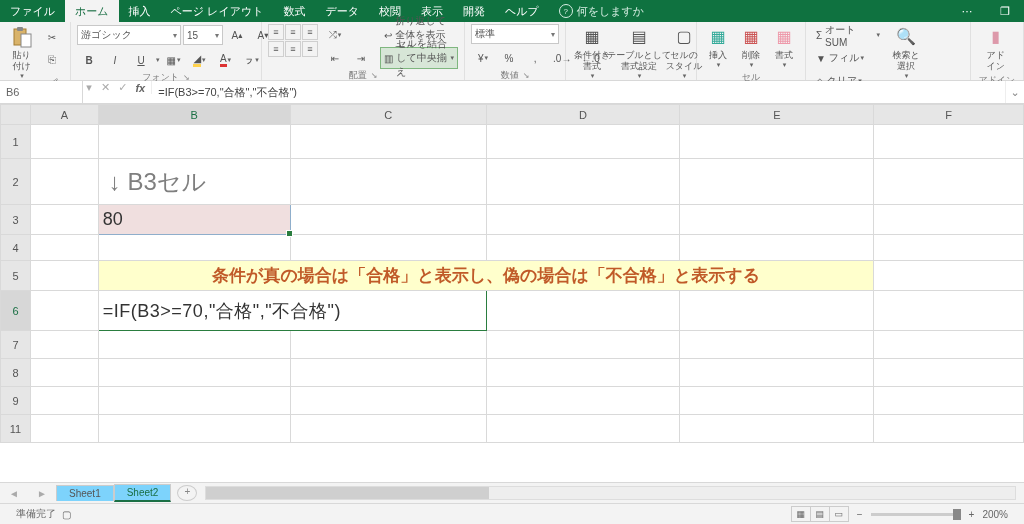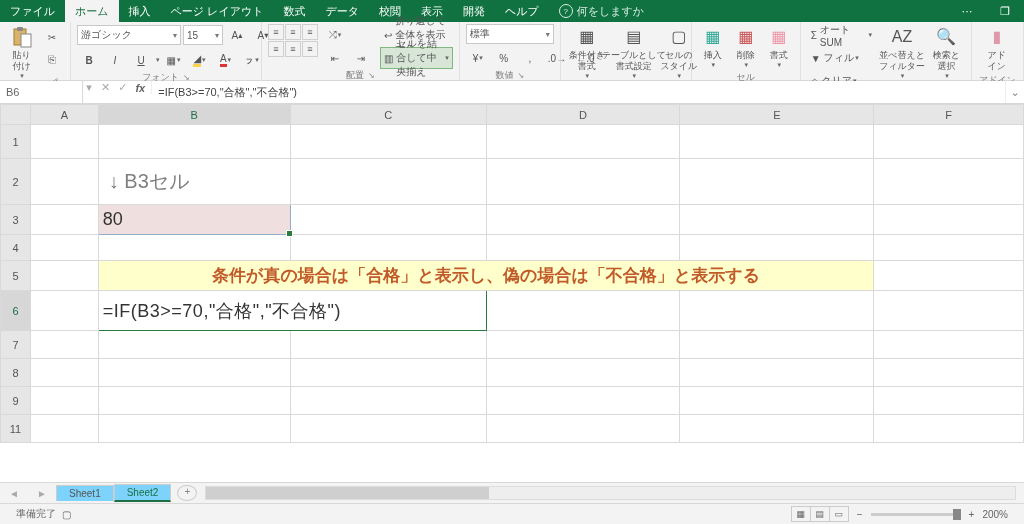--- a/index.html
+++ b/index.html
@@ -37,21 +37,21 @@
 .sheet{flex:1;display:flex;overflow:hidden;position:relative}
 .grid{flex:1;position:relative;overflow:hidden;background:#fff}
 table{border-collapse:collapse;table-layout:fixed}
 th,td{border:1px solid #d9d9d9;padding:0;margin:0;box-sizing:border-box;font-weight:normal}
 .ch{background:#e6e6e6;color:#555;text-align:center;height:20px;font-size:11px}
 .rh{background:#e6e6e6;color:#555;text-align:center;width:30px;font-size:11px}
 .corner-cell{background:#e6e6e6;width:30px;height:20px}
 td.cell{background:#fff;vertical-align:middle;padding:2px 4px;font-size:18px;color:#333;overflow:visible;white-space:nowrap}
 .col-A{width:68px}.col-B{width:192px}.col-C{width:196px}.col-D{width:194px}.col-E{width:194px}.col-F{width:150px}
 .r1{height:34px}.r2{height:46px}.r3{height:30px}.r4{height:26px}.r5{height:30px}.r6{height:40px}.r7,.r8,.r9,.r10{height:28px}
-.b2-text{font-size:20px;color:#7f7f7f;padding-left:6px}
+.b2-text{font-size:24px;color:#7f7f7f;padding-left:6px}
 .b3-cell{background:#f0dfdf!important;border:1px solid #8faecb!important;position:relative;font-size:18px;color:#444}
 .b3-cell::after{content:"";position:absolute;right:-3px;bottom:-3px;width:5px;height:5px;background:#2a7d3f;border:1px solid #fff}
 .desc-row td.cell{background:#ffffcc!important;color:#c05a28;font-size:17px;text-align:center;font-weight:bold}
 .formula-cell{border:1.5px solid #2a7d3f!important;font-size:22px;color:#666;letter-spacing:.5px}
 .rh.active,.ch.active{background:#d7d7d7;color:#1a6f44}
 .sheettabs{height:20px;background:#f3f3f3;border-top:1px solid #d8d8d8;display:flex;align-items:center;font-size:10px;color:#555}
 .sheettabs .nav{width:28px;text-align:center;color:#aaa}
 .sheettabs .st{padding:2px 12px;border:1px solid #ccc;border-bottom:none;background:#7dd3fc;margin-top:-1px;cursor:pointer}
 .sheettabs .st.active{border-bottom:2px solid #1a6f44;color:#1a6f44}
 .sheettabs .plus{width:18px;height:14px;border:1px solid #ccc;border-radius:50%;margin-left:6px;text-align:center;line-height:12px;color:#888}
@@ -264,26 +264,20 @@
         </div>
     </div>
 
     <div class="rgroup" style="width:158px">
       <div class="body">
         <div class="stack" style="width:72px">
           <span class="rbtn" style="width:auto;justify-content:flex-start"><span>Σ</span>&nbsp;<span>オート SUM</span><span class="tri">▾</span></span>
           <span class="rbtn" style="width:auto;justify-content:flex-start"><span>▼</span>&nbsp;<span>フィル</span><span class="tri">▾</span></span>
           <span class="rbtn" style="width:auto;justify-content:flex-start"><span>◇</span>&nbsp;<span>クリア</span><span class="tri">▾</span></span>
         </div>
-        <div class="bigbtn" style="width:42px">
-            <span class="ico">AZ</span>
-            <span style="white-space:pre">並べ替えと
-フィルター</span>
-            <span class="tri">▾</span>
-          </div>
         <div class="bigbtn" style="width:34px">
             <span class="ico">🔍</span>
             <span style="white-space:pre">検索と
 選択</span>
             <span class="tri">▾</span>
           </div>
       </div>
       <div class="label">
           <span>編集</span>
         </div>

